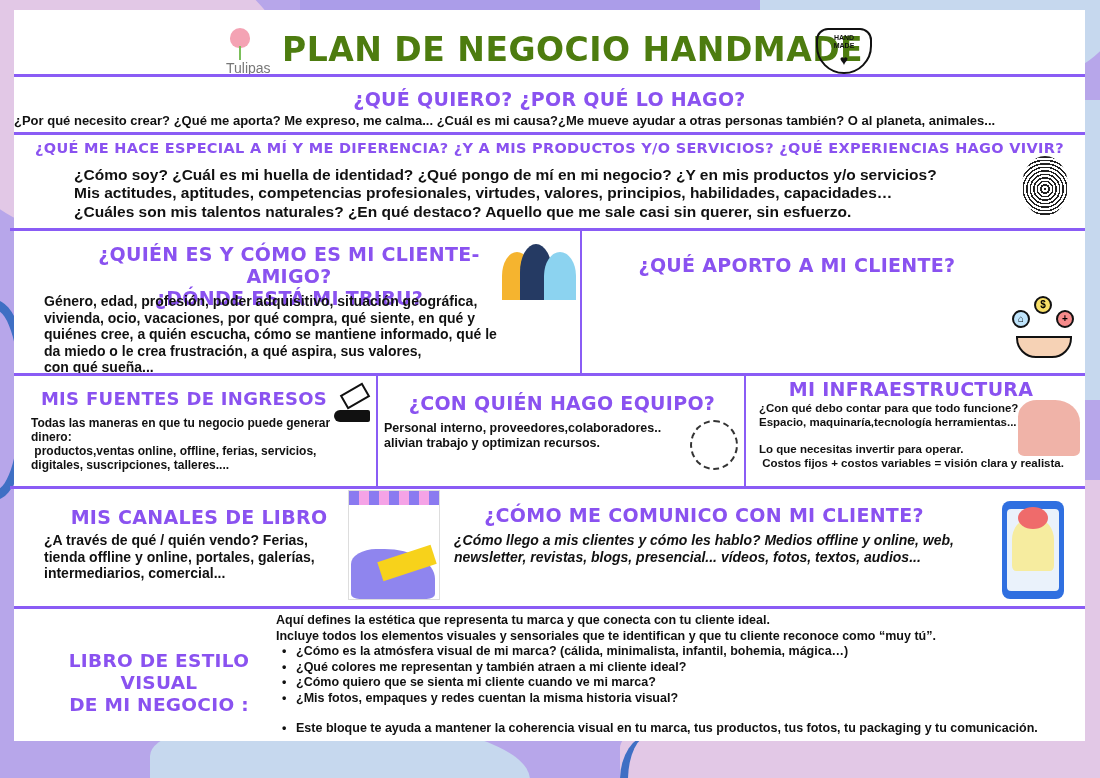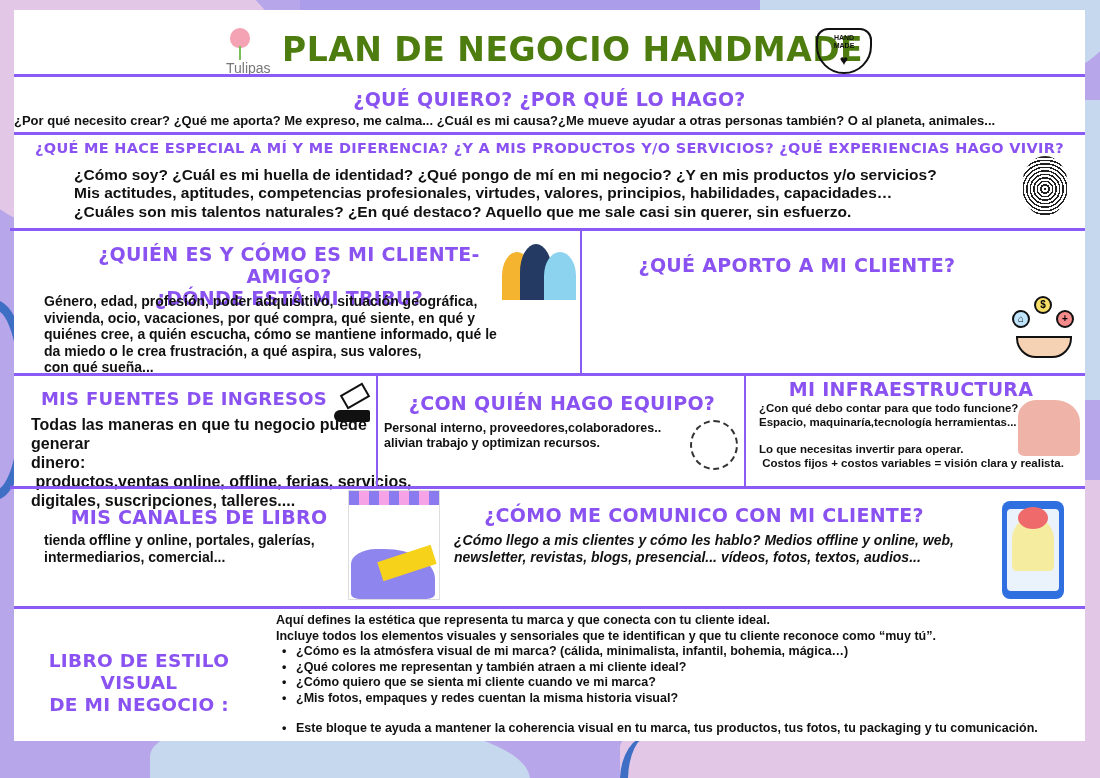--- a/index.html
+++ b/index.html
@@ -141,21 +141,21 @@
     <span class="c" style="left:44px; top:14px; background:#f68b8b;">+</span>
     <span style="position:absolute; left:4px; top:40px; width:56px; height:22px; background:#f6d2b5; border:2px solid #111; border-radius:0 0 20px 20px;"></span>
   </div>
   <div class="hline" style="left:0; top:363px; width:1071px;"></div>
 
   <div class="sec-title" style="left:20px; top:378px; width:300px; font-size:18px;">MIS FUENTES DE INGRESOS</div>
   <div class="icon-box money" style="left:316px; top:376px;">
     <span style="position:absolute; left:12px; top:2px; width:26px; height:16px; border:2px solid #111; transform:rotate(-30deg);"></span>
     <span style="position:absolute; left:4px; top:24px; width:36px; height:12px; background:#111; border-radius:6px 2px 2px 6px;"></span>
   </div>
-  <div class="body-text" style="left:17px; top:406px; width:340px; font-size:16px;">
+  <div class="body-text" style="left:17px; top:406px; width:340px; font-size:12px;">
     <div>Todas las maneras en que tu negocio puede generar</div>
     <div>dinero:</div>
     <div style="white-space:pre;"> productos,ventas online, offline, ferias, servicios,</div>
     <div>digitales, suscripciones, talleres....</div>
   </div>
   <div class="vline" style="left:362px; top:365px; height:112px;"></div>
 
   <div class="sec-title" style="left:364px; top:382px; width:368px; font-size:19px;">¿CON QUIÉN HAGO EQUIPO?</div>
   <div class="body-text" style="left:370px; top:411px; width:300px; font-size:12.5px;">
     <div>Personal interno, proveedores,colaboradores..</div>
@@ -170,20 +170,21 @@
     <div>Espacio, maquinaría,tecnología herramientas...</div>
     <div style="height:14px;"></div>
     <div>Lo que necesitas invertir para operar.</div>
     <div style="white-space:pre;"> Costos fijos + costos variables = visión clara y realista.</div>
   </div>
   <div class="icon-box sewing" style="left:1004px; top:390px;"></div>
   <div class="hline" style="left:-4px; top:476px; width:1075px;"></div>
 
   <div class="sec-title" style="left:40px; top:496px; width:290px; font-size:19px;">MIS CANALES DE LIBRO</div>
   <div class="body-text center" style="left:30px; top:522px; width:310px; font-size:14px;">
+    <div>¿A través de qué / quién vendo? Ferias,</div>
     <div>tienda offline y online, portales, galerías,</div>
     <div>intermediarios, comercial...</div>
   </div>
   <div class="icon-box store" style="left:334px; top:480px;">
     <div class="awn"></div>
     <div class="person"></div>
     <div class="legs"></div>
   </div>
 
   <div class="sec-title" style="left:440px; top:494px; width:500px; font-size:19px;">¿CÓMO ME COMUNICO CON MI CLIENTE?</div>
@@ -191,21 +192,21 @@
     <div>¿Cómo llego a mis clientes y cómo les hablo? Medios offline y online, web,</div>
     <div>newsletter, revistas, blogs, presencial... vídeos, fotos, textos, audios...</div>
   </div>
   <div class="icon-box phone" style="left:988px; top:491px;">
     <div class="screen"></div>
     <div class="girl"></div>
     <div class="hair"></div>
   </div>
   <div class="hline" style="left:0; top:596px; width:1071px;"></div>
 
-  <div class="sec-title" style="left:0; top:640px; width:250px; font-size:18.5px; line-height:1.2;">
+  <div class="sec-title" style="left:20px; top:640px; width:250px; font-size:18.5px; line-height:1.2;">
     <div>LIBRO DE ESTILO VISUAL</div>
     <div>DE MI NEGOCIO :</div>
   </div>
   <div class="body-text" style="left:262px; top:603px; width:800px; font-size:12.5px; line-height:1.24;">
     <div>Aquí defines la estética que representa tu marca y que conecta con tu cliente ideal.</div>
     <div>Incluye todos los elementos visuales y sensoriales que te identifican y que tu cliente reconoce como “muy tú”.</div>
     <ul class="bullets">
       <li>¿Cómo es la atmósfera visual de mi marca? (cálida, minimalista, infantil, bohemia, mágica…)</li>
       <li>¿Qué colores me representan y también atraen a mi cliente ideal?</li>
       <li>¿Cómo quiero que se sienta mi cliente cuando ve mi marca?</li>

